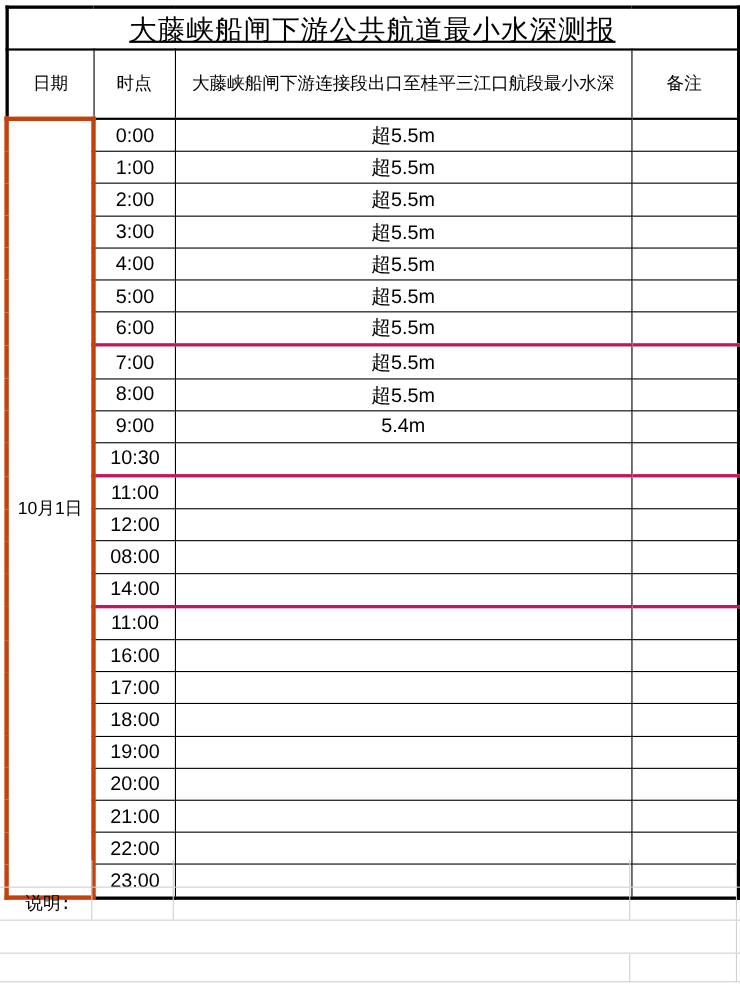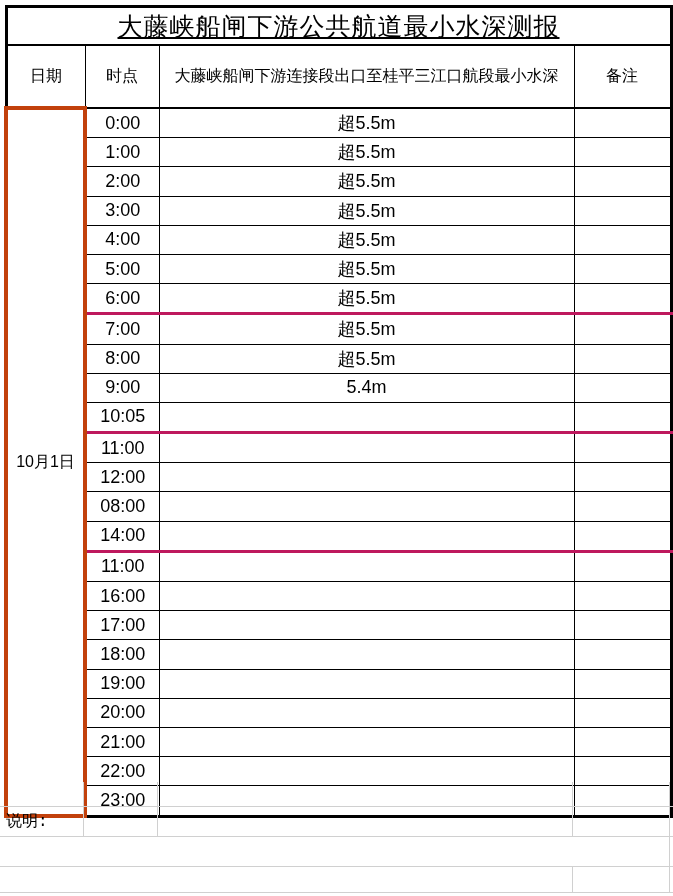--- a/index.html
+++ b/index.html
@@ -20,21 +20,21 @@
   tr.header-row th { height:60px; font-size:16px; border:1px solid #000; border-bottom:2px solid #000; }
   tbody.data td { height:28.2px; font-size:18px; border:1px solid #000; }
   tbody.data td.date-cell { font-size:16px; border:4px solid #c2410c; }
   tbody.data tr.group-end td { border-bottom:3px solid #be185d; }
   .footer { position:absolute; left:0; top:782px; width:673px; }
   .frow {
     position:relative; box-sizing:border-box; width:673px;
     border-bottom:1px solid #d0d0d0; display:flex; align-items:center;
     font-size:16px; white-space:nowrap;
   }
-  .frow .txt { padding-left:6px;font-family:Liberation Mono, monospace; }
+  .frow .txt { padding-left:23px;font-family:Liberation Mono, monospace; }
   .frow .vline { position:absolute; top:0; bottom:0; width:1px; background:#d0d0d0; }
   .h25 { height:25px; } .h30 { height:30px; } .h26 { height:26px; }
 </style>
 </head>
 <body>
 
 <div class="sheet">
 
   <table class="report">
     <colgroup>
@@ -100,21 +100,21 @@
           <td>8:00</td>
           <td>超5.5m</td>
           <td></td>
         </tr>
         <tr>
           <td>9:00</td>
           <td>5.4m</td>
           <td></td>
         </tr>
         <tr class="group-end">
-          <td>10:05</td>
+          <td>10:30</td>
           <td></td>
           <td></td>
         </tr>
         <tr>
           <td>11:00</td>
           <td></td>
           <td></td>
         </tr>
         <tr>
           <td>12:00</td>

